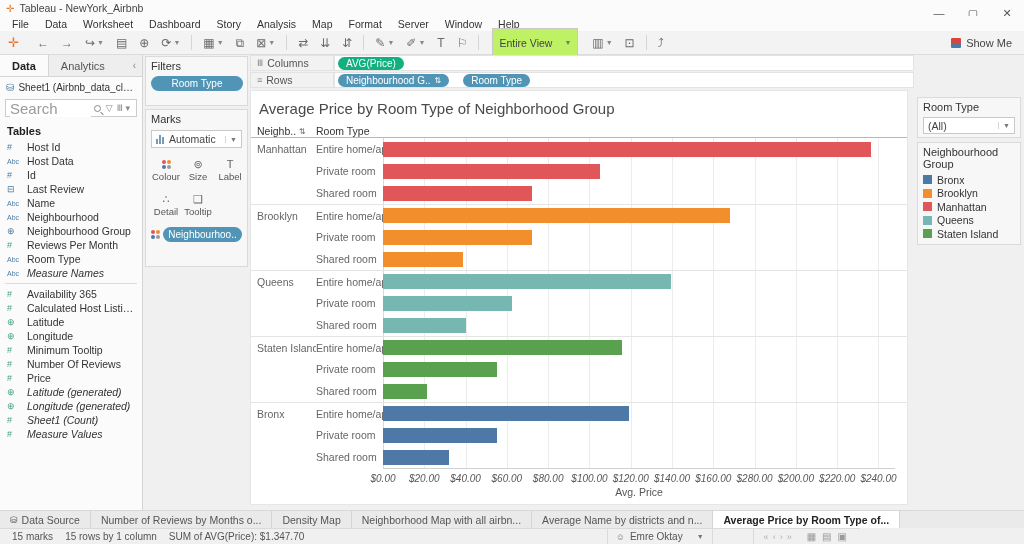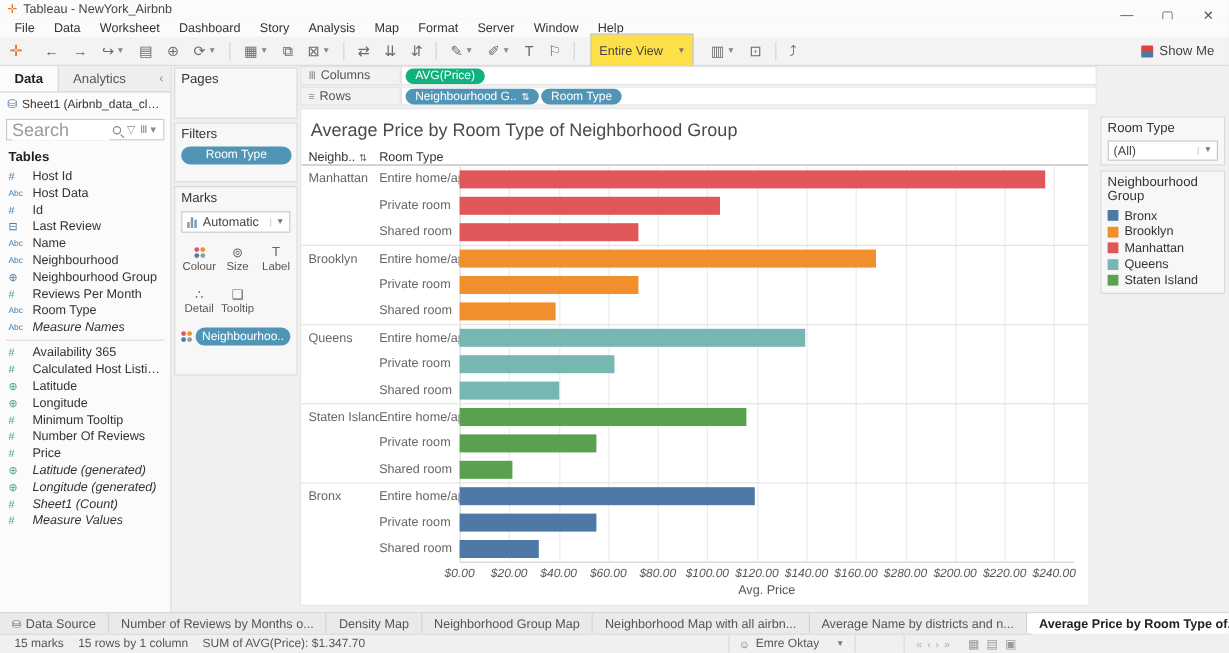--- a/index.html
+++ b/index.html
@@ -22,21 +22,21 @@
   #menubar { position:absolute; left:0; top:16px; width:1024px; height:15px;
     background:#fbfbfb; display:flex; align-items:center; padding-left:4px; }
   #menubar .mitem { padding:0 8px; font-size:10.5px; color:#333; }
   
   #toolbar { position:absolute; left:0; top:31px; width:1024px; height:24px;
     background:#f3f3f3; border-bottom:1px solid #dcdcdc; display:flex; align-items:center; }
   #toolbar .tlogo { color:#e8762d; font-size:13px; padding:0 12px 0 8px; }
   .ticon { color:#6a6a6a; font-size:12px; padding:0 6px; display:flex; align-items:center; }
   .ticon .car { font-size:7px; color:#888; margin-left:2px; }
   .tdivider { width:1px; height:15px; background:#d5d5d5; margin:0 5px; }
-  #viewmode { display:flex; align-items:center; background:#fde047; border:1px solid #c9c9c9;
+  #viewmode { display:flex; align-items:center; background:#bef264; border:1px solid #c9c9c9;
     height:18px; padding:14px 6px; margin:0 8px; font-size:10.5px; color:#444; }
   #viewmode .car { font-size:7px; color:#777; margin-left:12px; }
   #showme { margin-left:auto; margin-right:12px; display:flex; align-items:center;
     font-size:11px; color:#444; }
   #showme .smicon { width:10px; height:10px; margin-right:5px;
     background:linear-gradient(to bottom, var(--showme-red) 0 55%, #4e79a7 55% 100%);
     border-radius:1px; }
   
   #main { position:absolute; left:0; top:55px; width:1024px; height:455px; display:flex; }
   
@@ -103,21 +103,21 @@
   #markspill { display:flex; align-items:center; margin-top:6px; }
   #markspill .pill { width:82px; margin-left:3px; }
   
   #sheetarea { flex:1; display:flex; flex-direction:column; background:#f0f0f0; }
   .shelf { display:flex; height:16px; margin-bottom:1px; }
   .shelflabel { width:84px; background:#f2f2f2; display:flex; align-items:center;
     font-size:10.5px; color:#555; padding-left:6px; border:1px solid #e3e3e3; }
   .shelflabel .shicon { color:#888; font-size:9px; margin-right:4px; }
   .shelfbody { flex:1; background:#fff; border:1px solid #e3e3e3; display:flex;
     align-items:center; padding-left:3px; }
-  .shelfbody .pill { height:13px; font-size:10px; margin-right:2px; }
+  .shelfbody .pill { height:13px; font-size:10px; margin-right:14px; }
   .pill .psort { font-size:8px; margin-left:4px; }
   
   #worksheet { flex:1; background:#fff; margin:1px 6px 5px 0; border:1px solid #e6e6e6;
     display:flex; flex-direction:column; overflow:hidden; }
   #charttitle { font-size:15px; color:#4a4a4a; padding:9px 0 8px 8px; }
   #chartheader { display:flex; height:13px; padding-left:6px; border-bottom:1px solid #b7b7b7;
     font-size:10.5px; color:#333; position:relative; }
   #chartheader .h1 { width:59px; display:flex; align-items:center; }
   #chartheader .h1 .hsort { font-size:8px; color:#666; margin-left:3px; }
   #chartheader .h2 { width:67px; }
@@ -342,23 +342,20 @@
           <span class="flabel">Sheet1 (Count)</span>
         </div>
         <div class="field meas italic">
           <span class="ficon">#</span>
           <span class="flabel">Measure Values</span>
         </div>
       </div>
   </div>
 
   <div id="cardscol">
-    <div class="card" id="pagescard">
-      <div class="ctitle">Pages</div>
-    </div>
     <div class="card" id="filterscard">
       <div class="ctitle">Filters</div>
       <div class="pill blue">Room Type</div>
     </div>
     <div class="card" id="markscard">
       <div class="ctitle">Marks</div>
       <div id="marktype">
         <span class="minibars">
             <i></i>
             <i></i>
@@ -624,23 +621,20 @@
       <span class="dbic">⛁</span>
       <span>Data Source</span>
     </span>
     <span class="sheettab">
       <span>Number of Reviews by Months o...</span>
     </span>
     <span class="sheettab">
       <span>Density Map</span>
     </span>
     <span class="sheettab">
-      <span>Neighborhood Group Map</span>
-    </span>
-    <span class="sheettab">
       <span>Neighborhood Map with all airbn...</span>
     </span>
     <span class="sheettab">
       <span>Average Name by districts and n...</span>
     </span>
     <span class="sheettab active">
       <span>Average Price by Room Type of...</span>
     </span>
   </div>
 

